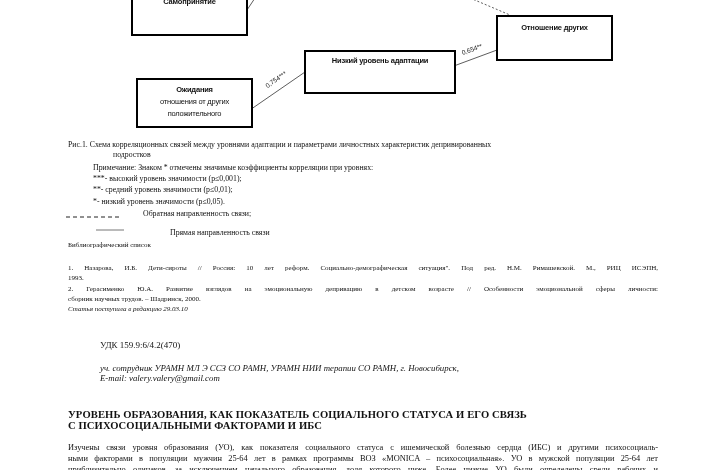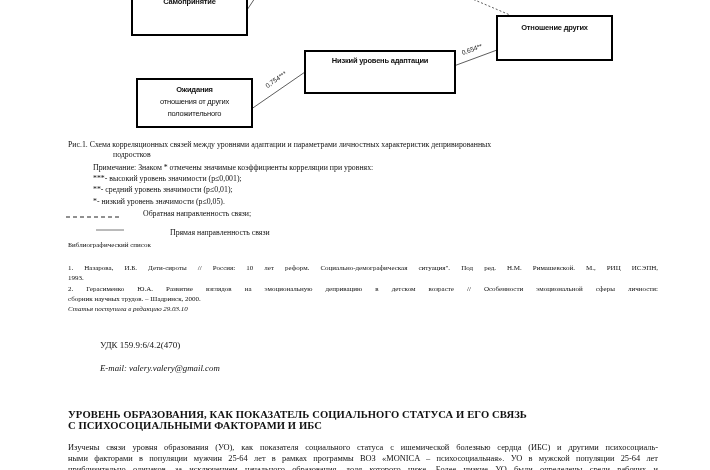--- a/index.html
+++ b/index.html
@@ -69,20 +69,21 @@
 </div>
 <div class="txt" style="left:68px; top:284px; width:590px; font-size:7px; line-height:10px;">
   <div class="just">2. Герасименко Ю.А. Развитие взглядов на эмоциональную депривацию в детском возрасте // Особенности эмоциональной сферы личности:</div>
   <div>сборник научных трудов. – Шадринск, 2000.</div>
 </div>
 <div class="txt it" style="left:68px; top:304px; font-size:7px; line-height:10px;">Статья поступила в редакцию 29.03.10</div>
 
 <div class="txt" style="left:100px; top:340px; font-size:9px;">УДК 159.9:6/4.2(470)</div>
 
 <div class="txt it" style="left:100px; top:363px; width:558px; font-size:8.8px; line-height:10px;">
+  <div>уч. сотрудник УРАМН МЛ Э ССЗ СО РАМН, УРАМН НИИ  терапии СО РАМН, г. Новосибирск,</div>
   <div>E-mail: valery.valery@gmail.com</div>
 </div>
 
 <div class="title" style="top:409px;">УРОВЕНЬ ОБРАЗОВАНИЯ, КАК ПОКАЗАТЕЛЬ СОЦИАЛЬНОГО СТАТУСА И ЕГО СВЯЗЬ</div>
 <div class="title" style="top:420px;">С ПСИХОСОЦИАЛЬНЫМИ ФАКТОРАМИ И ИБС</div>
 
 <div class="txt" style="left:68px; top:442px; width:590px; font-size:8.4px; line-height:11px;">
   <div class="just">Изучены связи уровня образования (УО), как показателя социального статуса с ишемической болезнью сердца (ИБС) и другими психосоциаль-</div>
   <div class="just">ными факторами в популяции мужчин 25-64 лет в рамках программы ВОЗ «MONICA – психосоциальная». УО в мужской популяции 25-64 лет</div>
   <div class="just">приблизительно одинаков, за исключением начального образования, доля которого ниже. Более низкие УО были определены среди рабочих и</div>

